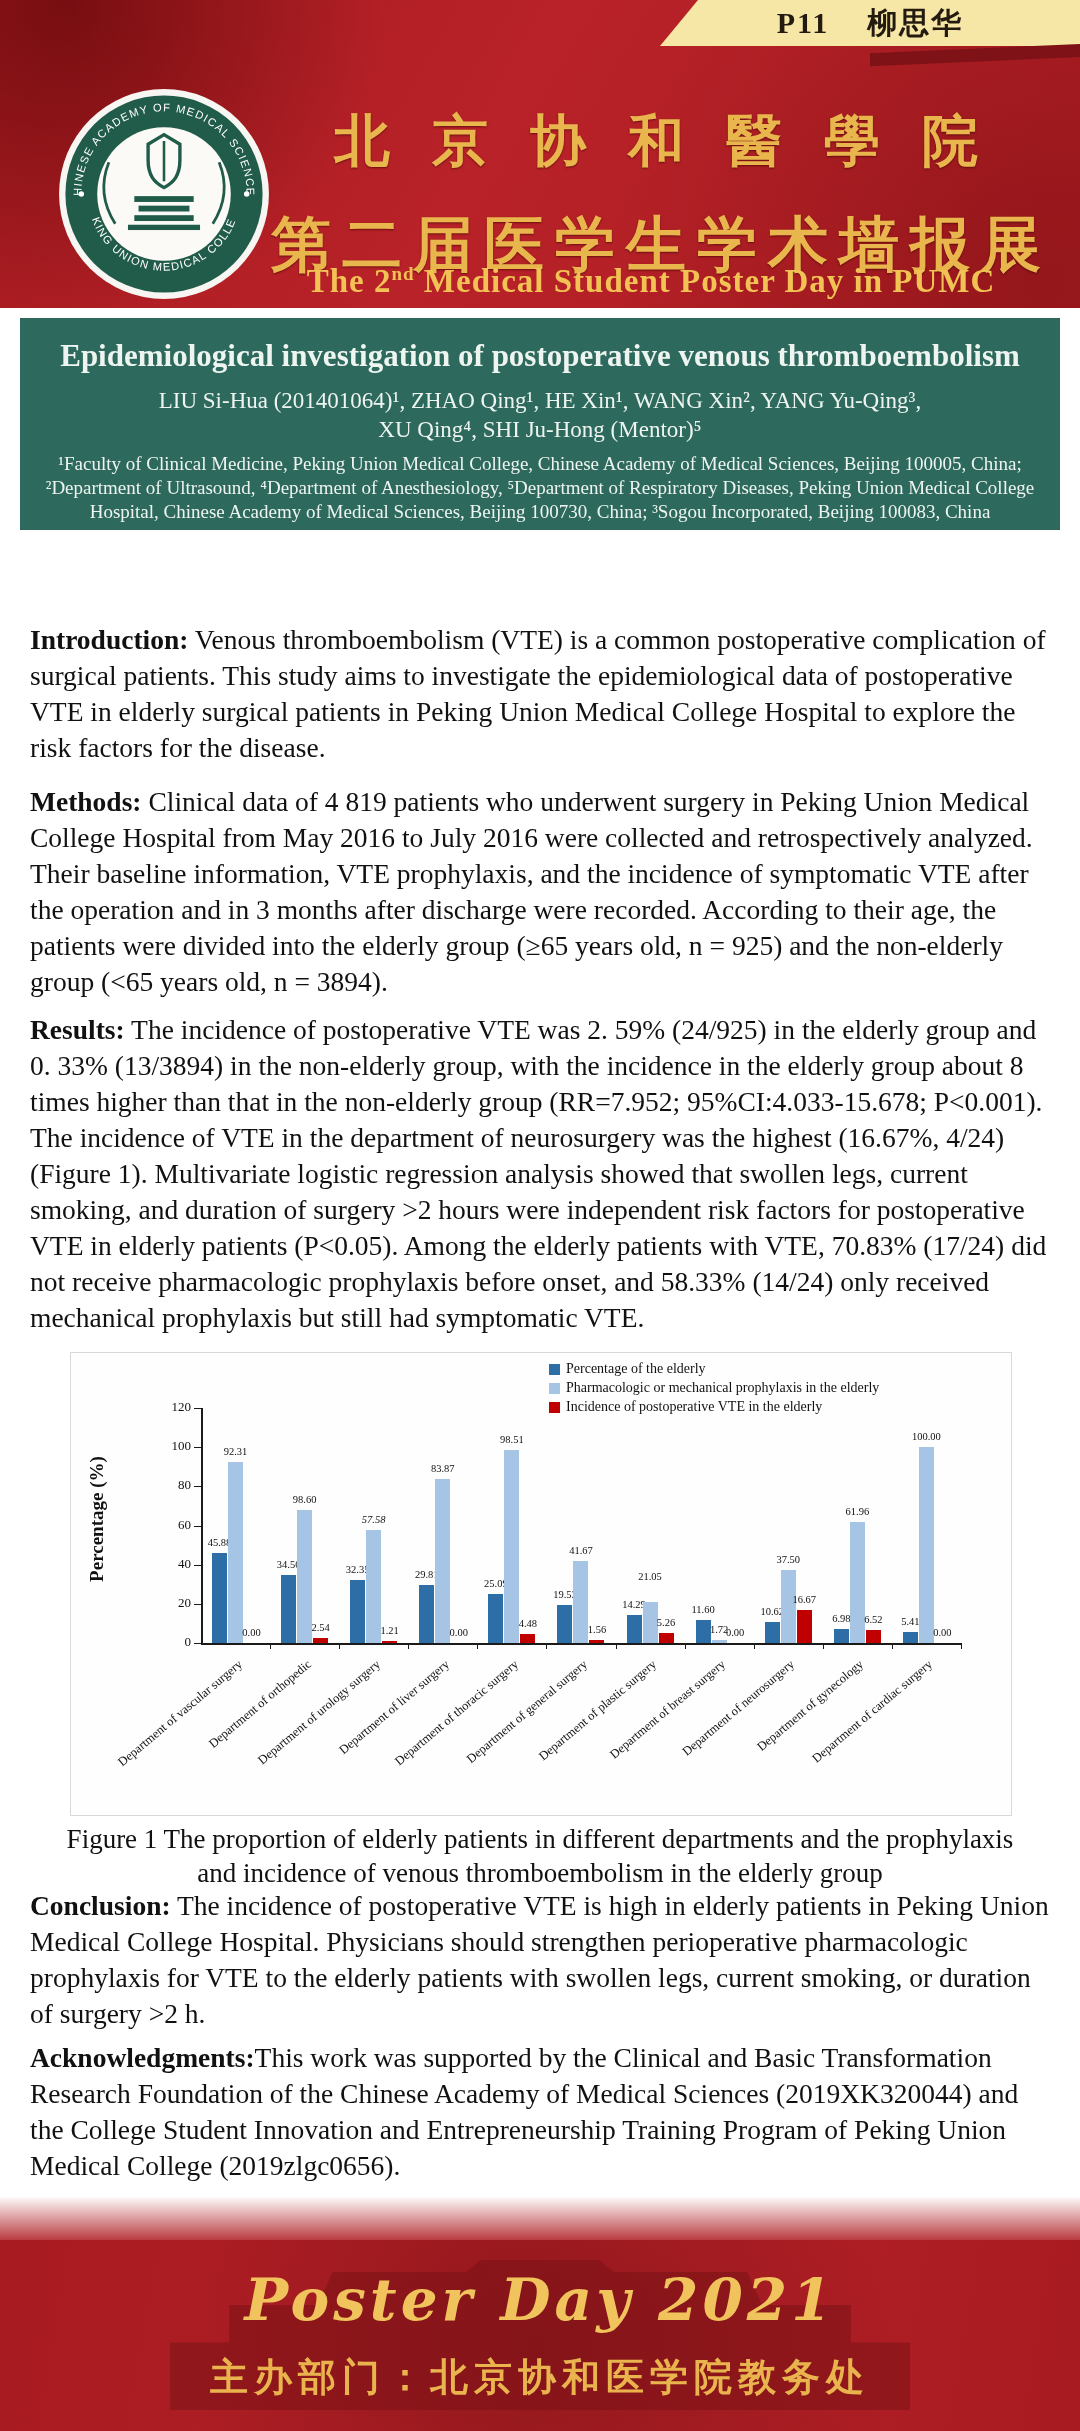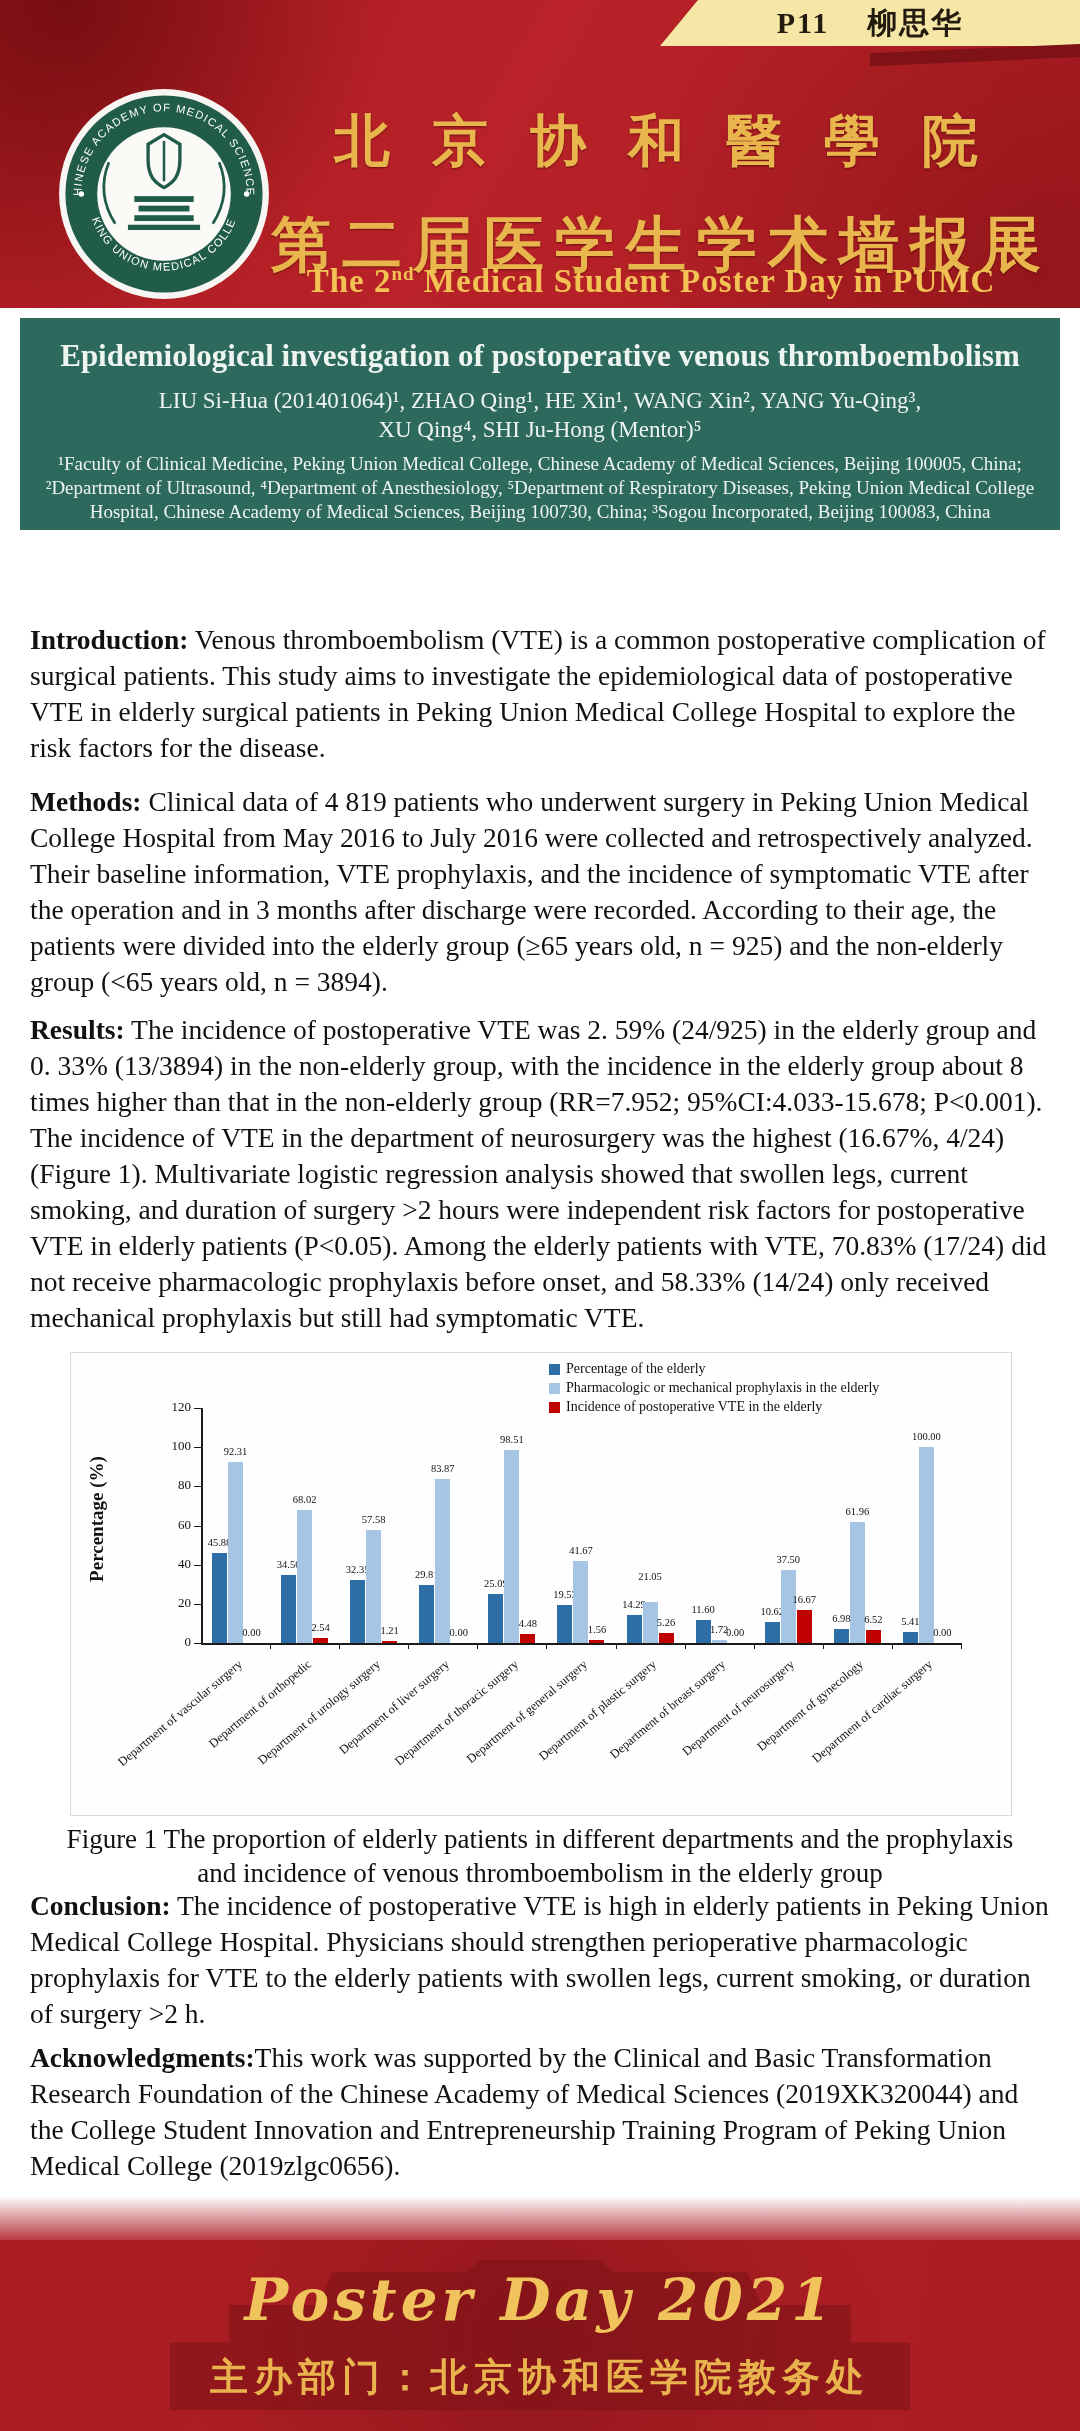--- a/index.html
+++ b/index.html
@@ -170,29 +170,29 @@
         <div class="vlab" style="left: 124px; top: 184.152px; width: 49px;">45.88</div>
         <div style="left: 157px; top: 109.226px; width: 15px; height: 180.774px; background: rgb(166, 197, 228);"></div>
         <div class="vlab" style="left: 140px; top: 93.2262px; width: 49px;">92.31</div>
         <div style="left: 173px; top: 290px; width: 15px; height: 0px; background: rgb(192, 0, 0);"></div>
         <div class="vlab" style="left: 156px; top: 274px; width: 49px;">0.00</div>
         <div style="left: 268.182px; top: 290px; width: 0px; height: 6px; border-left: 1.5px solid rgb(26, 26, 26);"></div>
         <div class="xlab" style="left: 63.6364px; top: 304px; width: 170px;">Department of orthopedic</div>
         <div style="left: 210.091px; top: 222.438px; width: 15px; height: 67.5625px; background: rgb(46, 110, 166);"></div>
         <div class="vlab" style="left: 193.091px; top: 206.438px; width: 49px;">34.50</div>
         <div style="left: 226.091px; top: 156.794px; width: 15px; height: 133.206px; background: rgb(166, 197, 228);"></div>
-        <div class="vlab" style="left: 209.091px; top: 140.794px; width: 49px;">68.02</div>
+        <div class="vlab" style="left: 209.091px; top: 140.794px; width: 49px;">98.60</div>
         <div style="left: 242.091px; top: 285.026px; width: 15px; height: 4.97417px; background: rgb(192, 0, 0);"></div>
         <div class="vlab" style="left: 225.091px; top: 269.026px; width: 49px;">2.54</div>
         <div style="left: 337.273px; top: 290px; width: 0px; height: 6px; border-left: 1.5px solid rgb(26, 26, 26);"></div>
         <div class="xlab" style="left: 132.727px; top: 304px; width: 170px;">Department of urology surgery</div>
         <div style="left: 279.182px; top: 226.648px; width: 15px; height: 63.3521px; background: rgb(46, 110, 166);"></div>
         <div class="vlab" style="left: 262.182px; top: 210.648px; width: 49px;">32.35</div>
         <div style="left: 295.182px; top: 177.239px; width: 15px; height: 112.761px; background: rgb(166, 197, 228);"></div>
-        <div class="vlab" style="left: 278.182px; top: 161.239px; width: 49px;">57.58</div>
+        <div class="vlab" style="left: 278.182px; top: 161.239px; width: 49px; font-style: italic;">57.58</div>
         <div style="left: 311.182px; top: 287.63px; width: 15px; height: 2.36958px; background: rgb(192, 0, 0);"></div>
         <div class="vlab" style="left: 294.182px; top: 271.63px; width: 49px;">1.21</div>
         <div style="left: 406.364px; top: 290px; width: 0px; height: 6px; border-left: 1.5px solid rgb(26, 26, 26);"></div>
         <div class="xlab" style="left: 201.818px; top: 304px; width: 170px;">Department of liver surgery</div>
         <div style="left: 348.273px; top: 231.622px; width: 15px; height: 58.3779px; background: rgb(46, 110, 166);"></div>
         <div class="vlab" style="left: 331.273px; top: 215.622px; width: 49px;">29.81</div>
         <div style="left: 364.273px; top: 125.755px; width: 15px; height: 164.245px; background: rgb(166, 197, 228);"></div>
         <div class="vlab" style="left: 347.273px; top: 109.755px; width: 49px;">83.87</div>
         <div style="left: 380.273px; top: 290px; width: 15px; height: 0px; background: rgb(192, 0, 0);"></div>
         <div class="vlab" style="left: 363.273px; top: 274px; width: 49px;">0.00</div>

